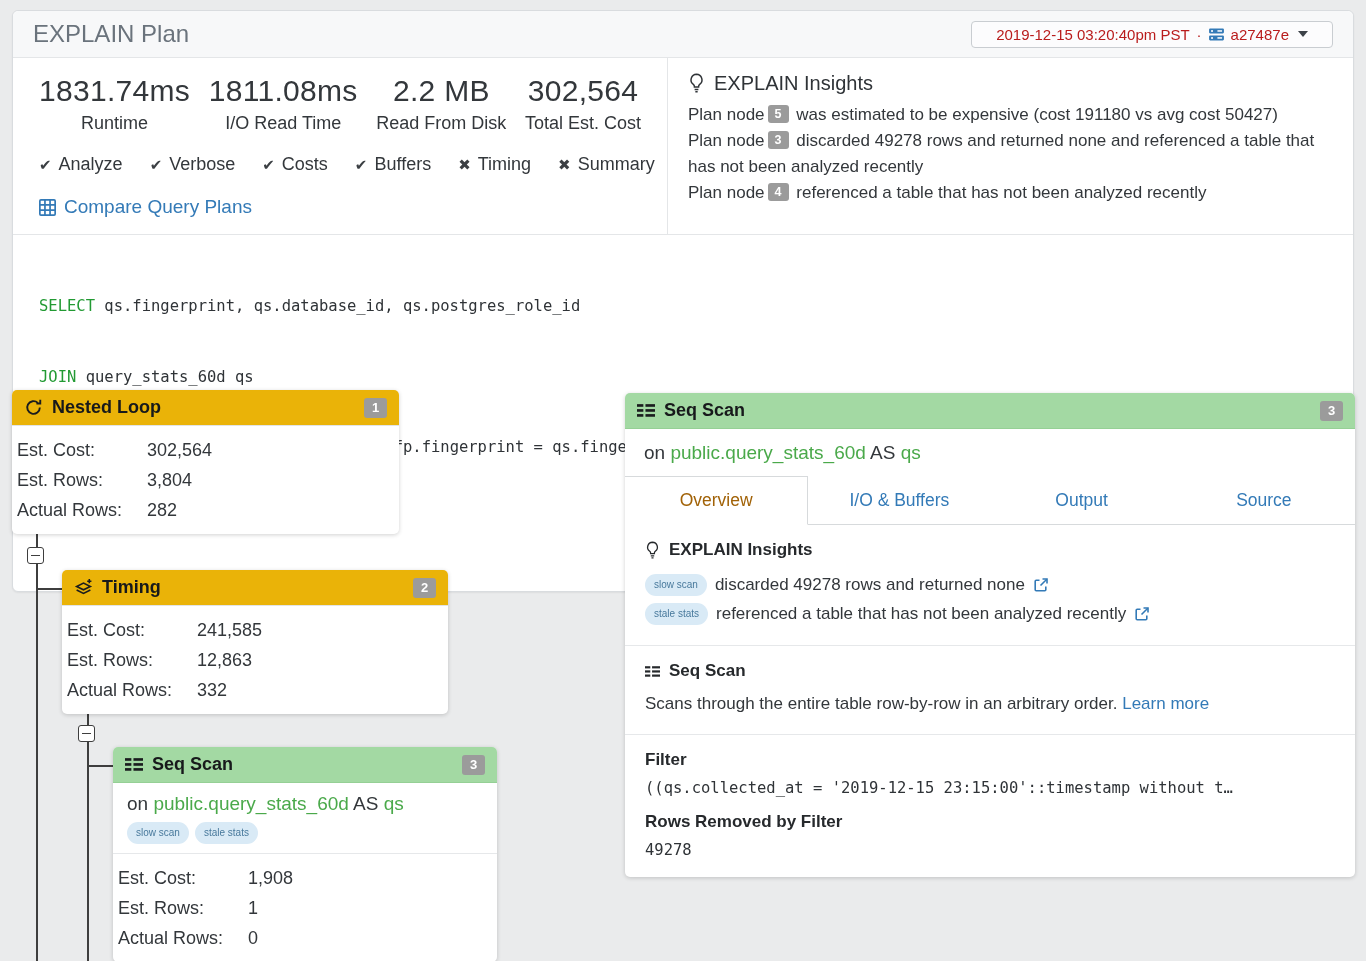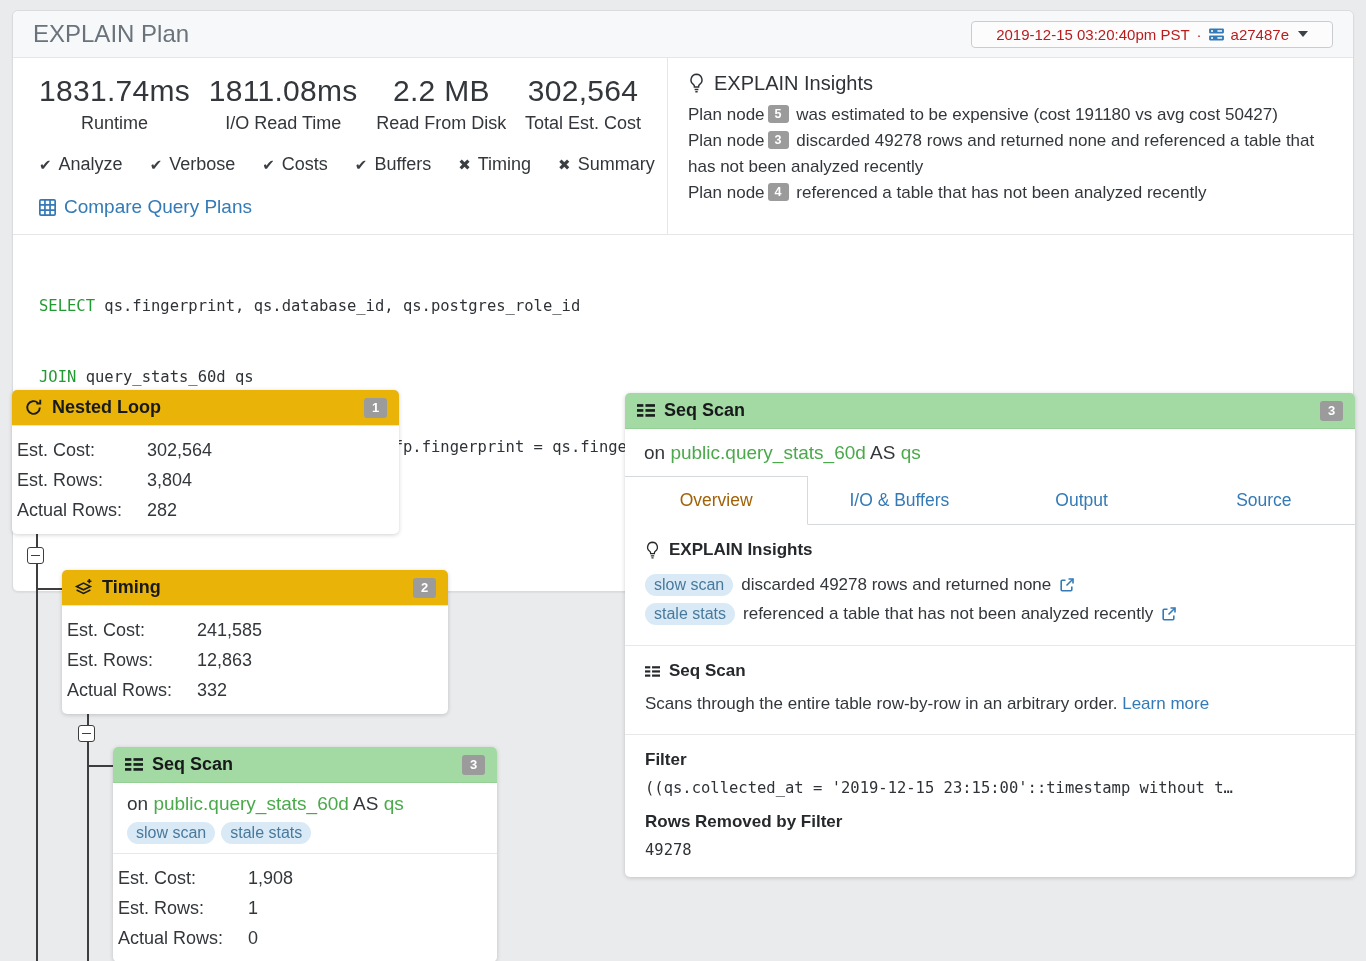--- a/index.html
+++ b/index.html
@@ -78,21 +78,21 @@
     background:#9b9b9b;color:#fff;font-weight:bold;font-size:13px;line-height:20px;
     text-align:center;border-radius:3px;
   }
   .node-rows{padding:9px 5px}
   .nrow{display:flex;font-size:18px;line-height:30px;color:#33373b}
   .nrow .lbl{width:130px}
   .on-line{font-size:19px;color:#33373b}
   .tbl-link{color:#4aa94a;cursor:pointer}
   .pill{
     display:inline-block;background:#d9eaf6;color:#48799c;
-    font-size:16px;line-height:18px;padding:2px 9px;border-radius:11px;
+    font-size:10px;line-height:18px;padding:2px 9px;border-radius:11px;
   }
   .node-sub{padding:10px 14px 9px;border-bottom:1px solid #e6e8ea}
   .node-sub .pills{margin-top:7px;display:flex;gap:6px}
   
   .detail{
     position:absolute;left:625px;top:17px;width:730px;min-height:484px;box-sizing:border-box;
     background:#fff;border-radius:5px;z-index:2;box-shadow:0 1px 4px rgba(0,0,0,.18);
   }
   .detail .on-row{padding:13px 19px 12px}
   .tabs{display:flex;height:48px;border-bottom:1px solid #d7dadc}

